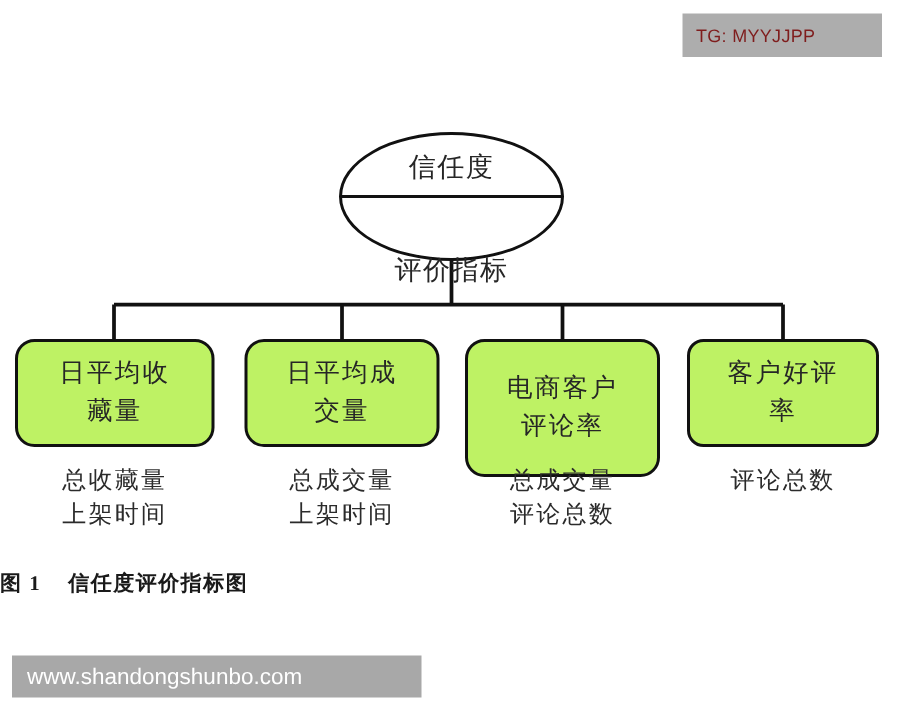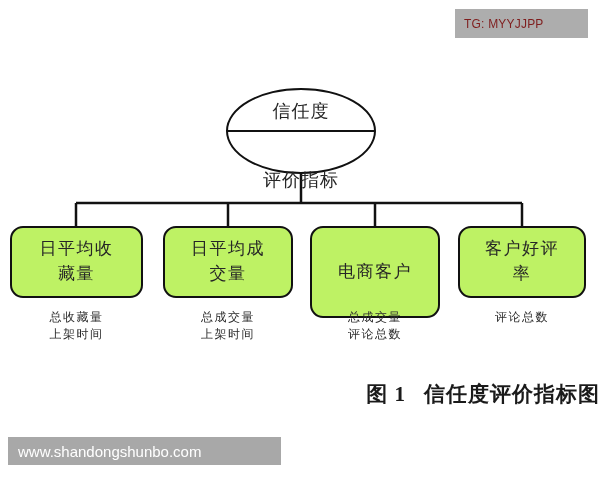--- a/index.html
+++ b/index.html
@@ -111,35 +111,35 @@
     font-size: 17px;
     line-height: 1.45;
     letter-spacing: 1.5px;
     color: #262626;
     text-align: center;
   }
 
   .leaf-caption {
     position: absolute;
     text-align: center;
-    font-size: 12px;
+    font-size: 16px;
     line-height: 1.45;
     letter-spacing: 1.5px;
     color: #2b2b2b;
     z-index: 6;
   }
   .leaf-caption span { display: block; }
 
   .fig-caption {
     position: absolute;
     left: 0;
     top: 380px;
     width: 600px;
-    text-align: right;
-    font-size: 21px;
+    text-align: left;
+    font-size: 14px;
     letter-spacing: 1px;
     color: #1a1a1a;
     font-weight: 600;
     z-index: 6;
   }
   .fig-caption .gap { display: inline-block; width: 18px; }
 </style>
 </head>
 <body>
 
@@ -166,23 +166,24 @@
   <span>藏量</span>
 </div>
 
 <div class="leaf-box" style="left:163px; top:226px; width:130px; height:72px;">
   <span>日平均成</span>
   <span>交量</span>
 </div>
 
 <div class="leaf-box" style="left:310px; top:226px; width:130px; height:92px;">
   <span>电商客户</span>
-</div>
-
-<div class="leaf-box" style="left:458px; top:226px; width:128px; height:72px;">
+  <span>评论率</span>
+</div>
+
+<div class="leaf-box" style="left:458px; top:226px; width:128px; height:72px;border-radius:11px;">
   <span>客户好评</span>
   <span>率</span>
 </div>
 
 <div class="leaf-caption" style="left:10px; top:309px; width:133px;">
   <span>总收藏量</span>
   <span>上架时间</span>
 </div>
 
 <div class="leaf-caption" style="left:163px; top:309px; width:130px;">

